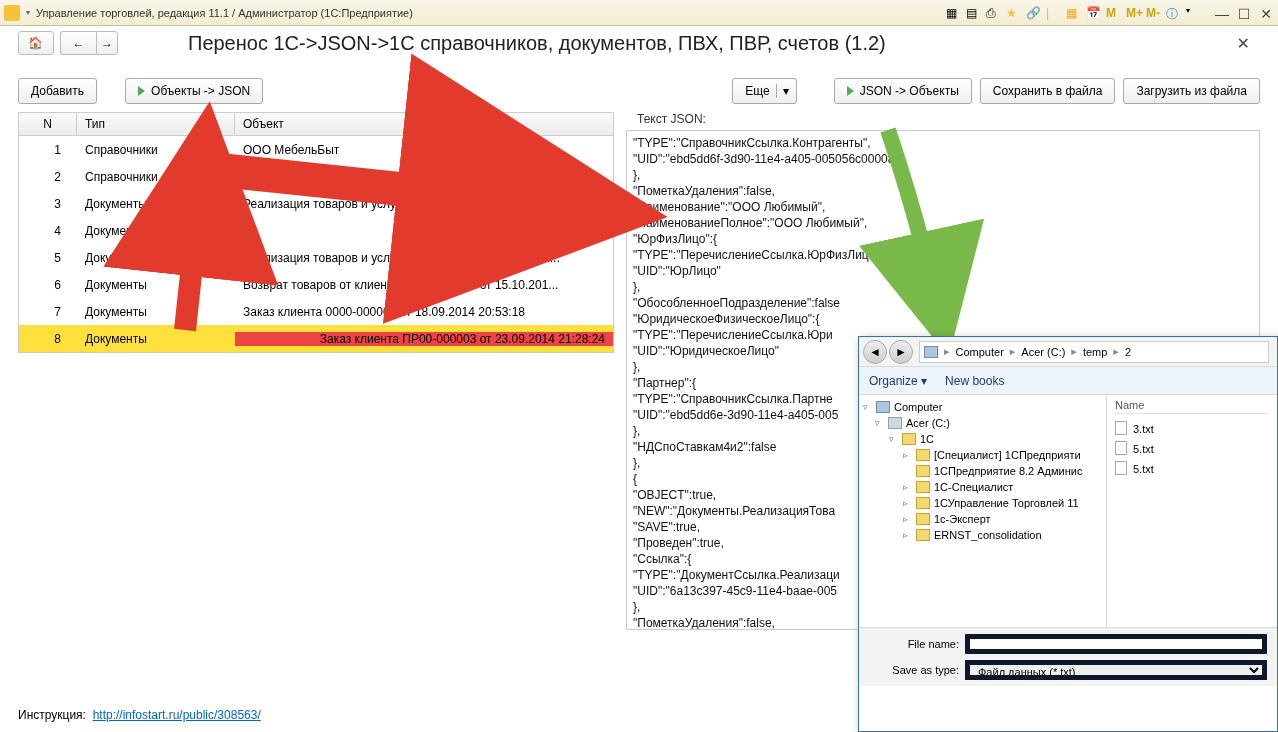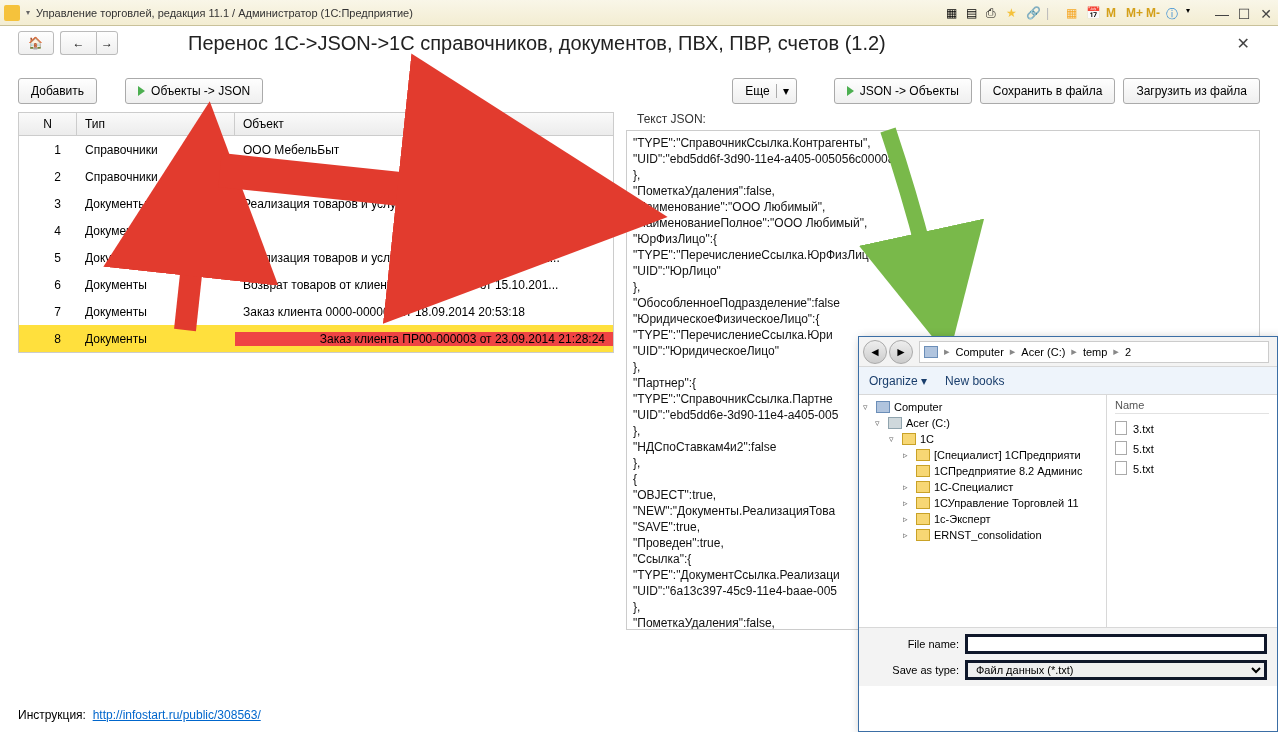--- a/index.html
+++ b/index.html
@@ -80,21 +80,21 @@
 .folder-icon { width: 14px; height: 12px; background: #f7d774; border: 1px solid #c9a227; }
 .drive-icon { width: 14px; height: 12px; background: #cfd8dc; border: 1px solid #90a4ae; }
 .computer-icon { width: 14px; height: 12px; background: #b0c4de; border: 1px solid #6b8eb8; }
 
 .file-panel { flex: 1; padding: 4px 8px; font-size: 11px; }
 .file-panel-head { color: #555; border-bottom: 1px solid #e2e2e2; padding-bottom: 2px; margin-bottom: 4px; }
 .file-panel li { list-style: none; display: flex; align-items: flex-end; gap: 6px; padding: 3px 0; cursor: pointer; }
 .file-icon { width: 12px; height: 14px; border: 1px solid #aaa; background: #fff; position: relative; }
 
 .save-bottom { border-top: 1px solid #d8d8d8; padding: 6px 10px; display: grid; grid-template-columns: 90px 1fr; gap: 6px; align-items: center; font-size: 11px; background: #f3f3f3; }
-.save-bottom input, .save-bottom select { width: 100%; height: 20px; border: 3px solid #0f172a; padding: 0 4px; font-size: 11px; }
+.save-bottom input, .save-bottom select { width: 100%; height: 20px; border: 5px solid #0f172a; padding: 0 4px; font-size: 11px; }
 .save-bottom label { text-align: right; }
 
 
 .arrow-overlay { position: absolute; left: 0; top: 0; width: 1278px; height: 732px; pointer-events: none; z-index: 15; }
 </style>
 </head>
 <body>
 
 <div class="title-bar">
   <span class="logo"></span>

